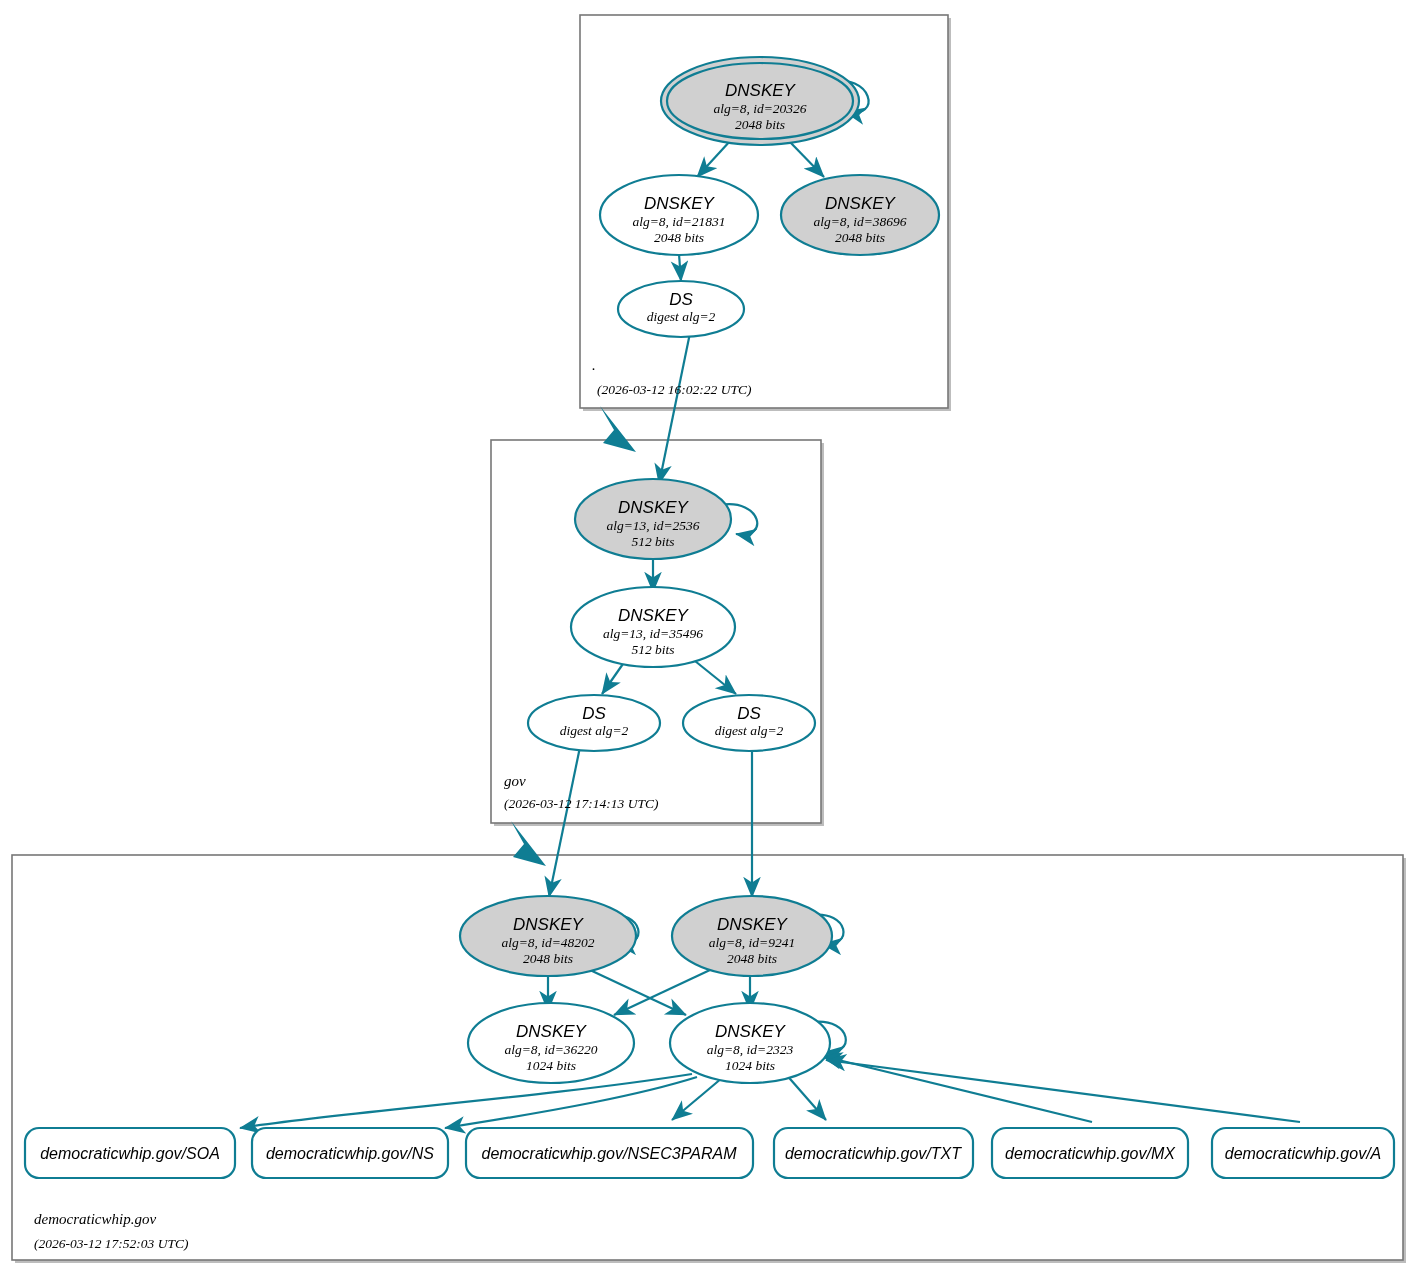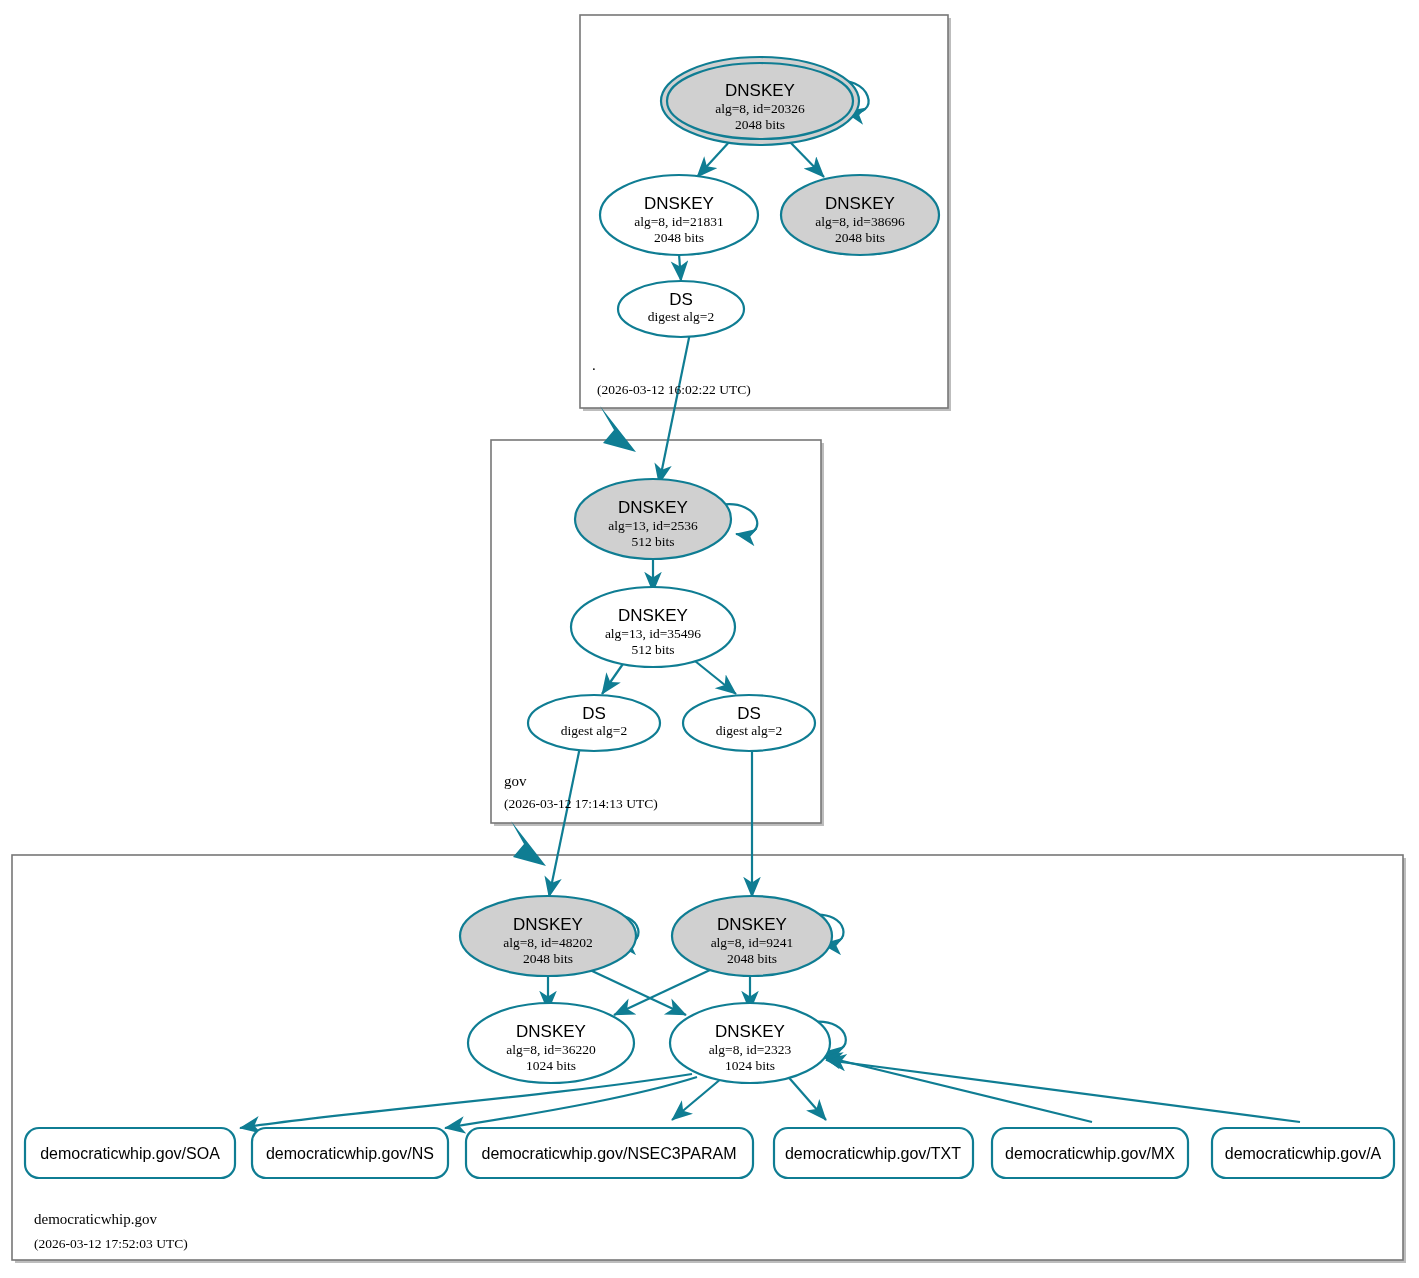--- a/index.html
+++ b/index.html
@@ -1,17 +1,17 @@
 <!DOCTYPE html>
 <html><head>
 <meta charset="utf-8">
 <style>
   html,body{margin:0;padding:0;background:#ffffff;}
   body{width:1419px;height:1278px;font-family:"Liberation Sans",sans-serif;}
-  #stage{position:relative;width:1419px;height:1278px;overflow:hidden;}
+  #stage{position:relative;width:1419px;height:1278px;overflow:hidden;font-style:italic;}
   svg#graph{position:absolute;left:0;top:0;width:1419px;height:1278px;}
   .zonebox{fill:#ffffff;stroke:#777777;stroke-width:1.6;}
   .zoneshadow{fill:#bdbdbd;}
   .node-ell{stroke:#0f7d93;stroke-width:2.2;}
   .ell-white{fill:#ffffff;}
   .ell-grey{fill:#d0d0d0;}
   .rrbox{fill:#ffffff;stroke:#0f7d93;stroke-width:2.2;}
   .edge{fill:none;stroke:#0f7d93;stroke-width:2.2;}
   .edge-thick{fill:#0f7d93;stroke:none;}
   .t-title{font-family:"Liberation Sans",sans-serif;font-size:17px;fill:#000;}

